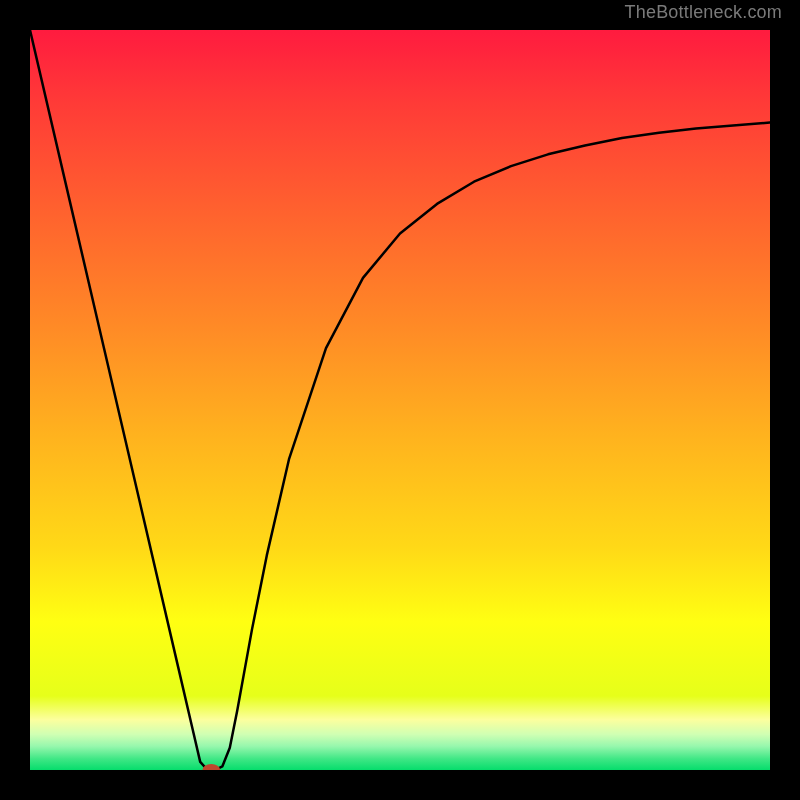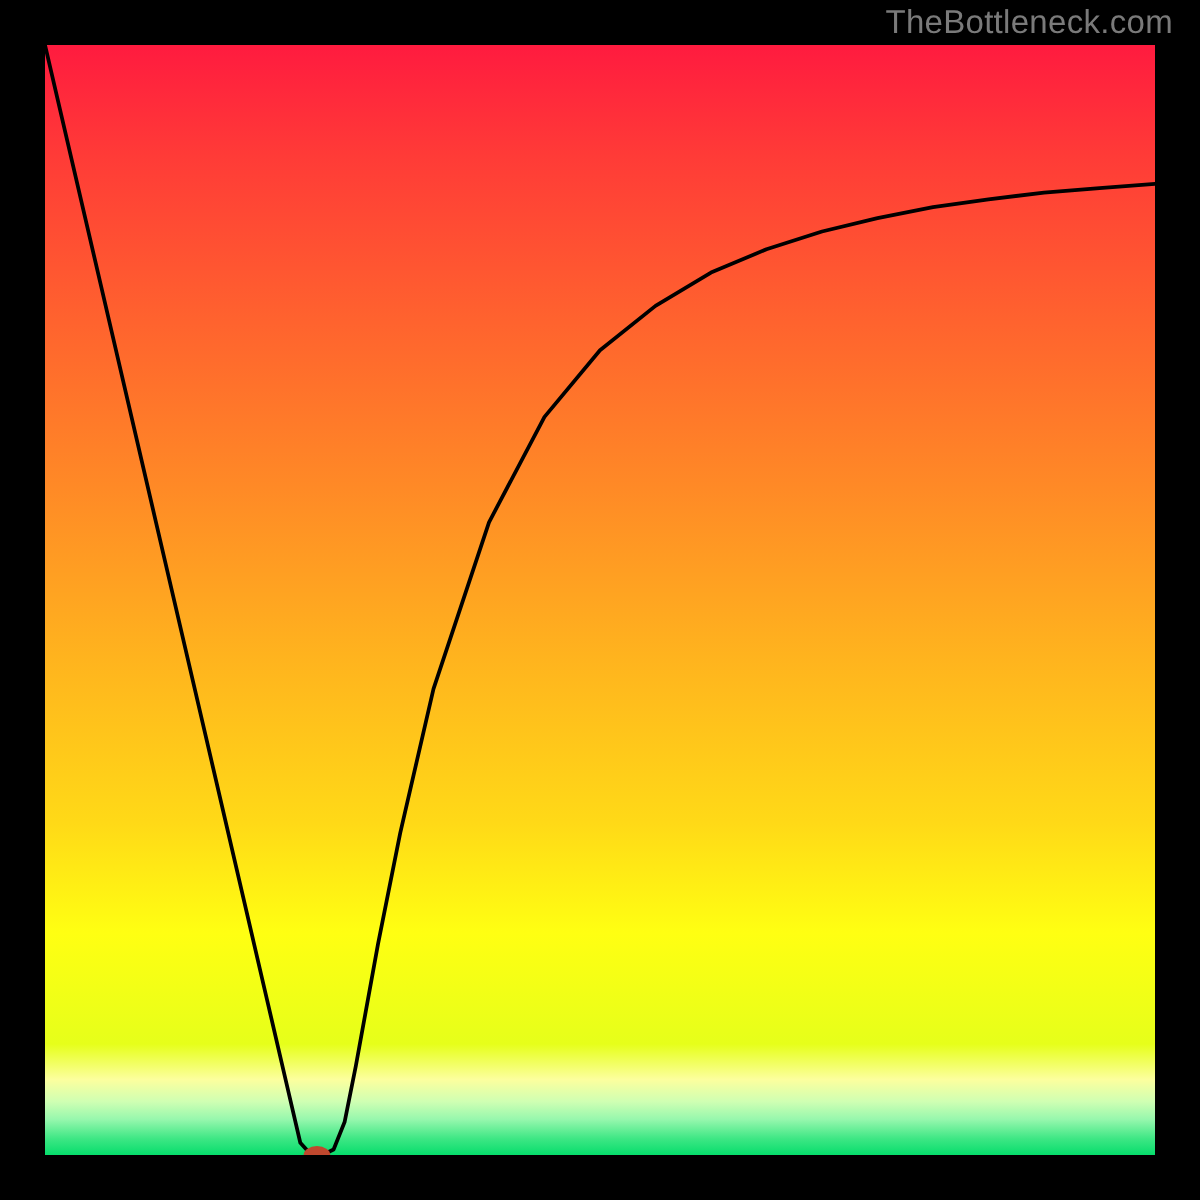--- a/index.html
+++ b/index.html
@@ -14,21 +14,21 @@
     position: relative;
     width: 800px;
     height: 800px;
     background: #000;
   }
   .watermark {
     position: absolute;
     top: 2px;
     right: 18px;
     color: #7a7a7a;
-    font-size: 22px;
+    font-size: 18px;
     font-weight: 500;
     letter-spacing: 0.2px;
     z-index: 3;
   }
   .plot {
     position: absolute;
     left: 30px;
     top: 30px;
     width: 740px;
     height: 740px;

